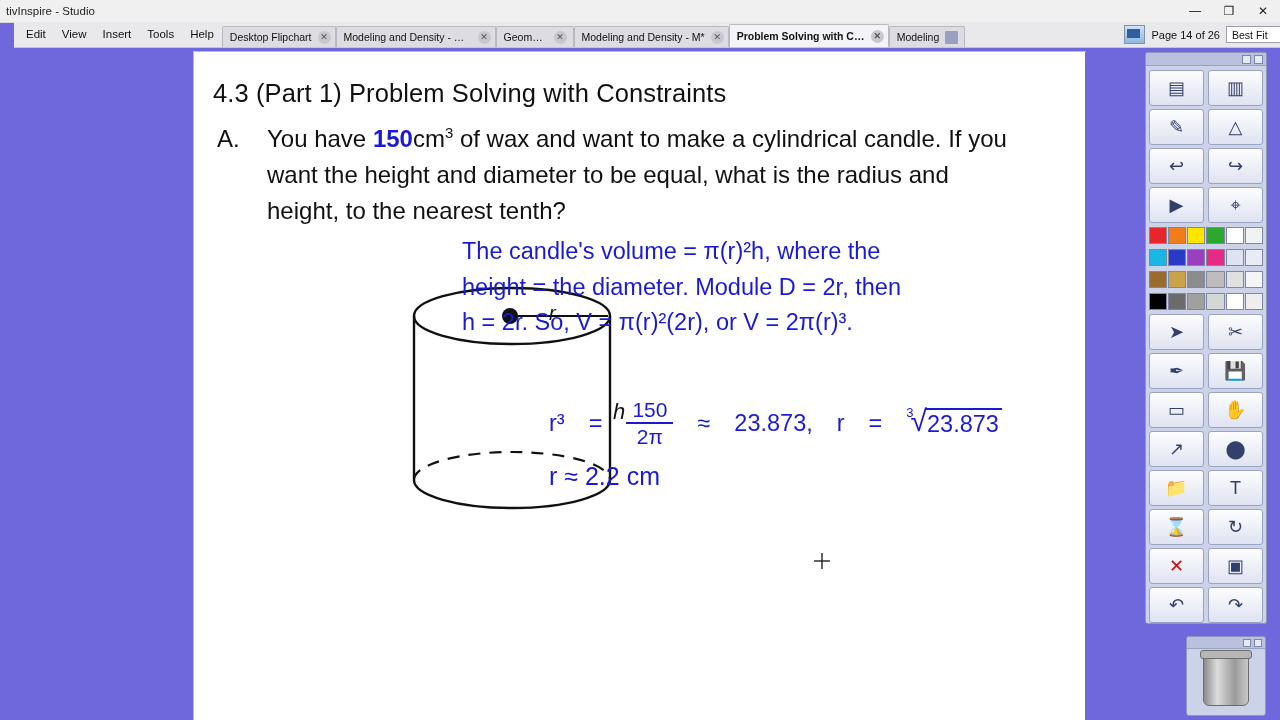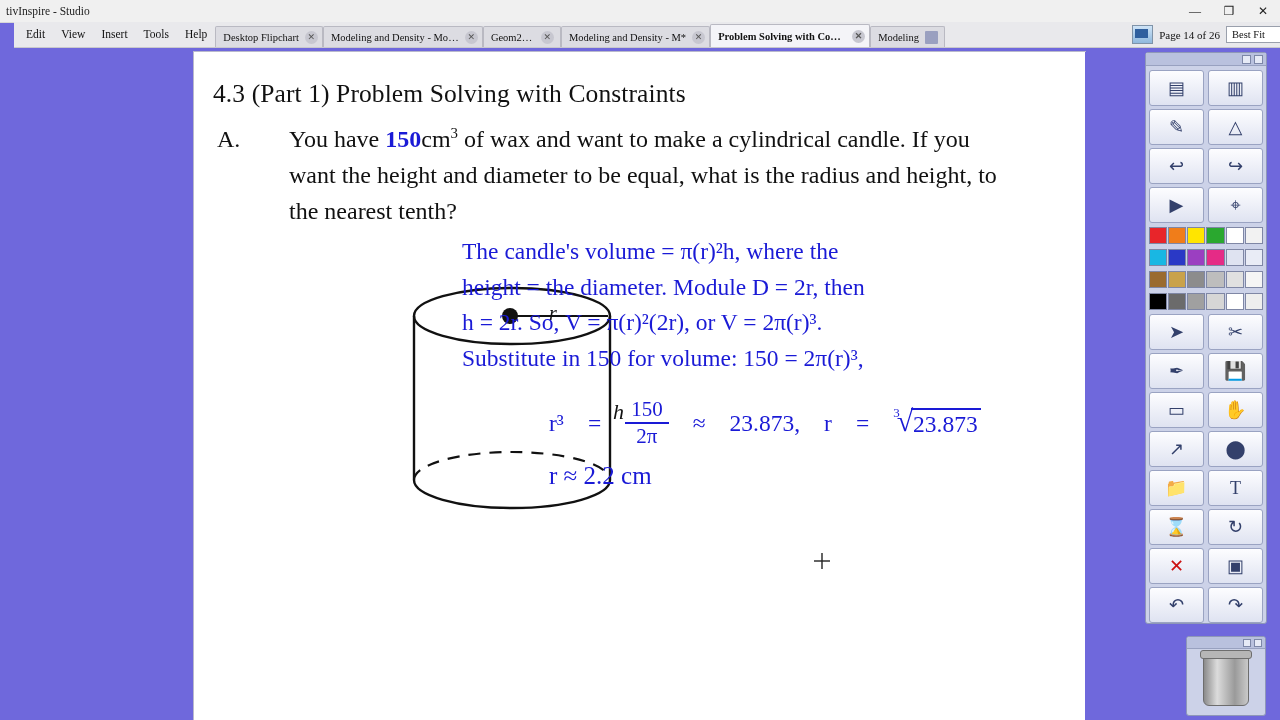--- a/index.html
+++ b/index.html
@@ -9,21 +9,20 @@
     height: 720px;
     overflow: hidden;
     font-family: "Liberation Sans", sans-serif;
     background: #6c63d8;
   }
   #app {
     position: relative;
     width: 1280px;
     height: 720px;
     background: #6f68dc;
-    font-family: Liberation Serif, serif;
   }
 
   
   .titlebar {
     position: absolute;
     top: 0; left: 0;
     width: 1280px;
     height: 22px;
     background: #f0f0f0;
     border-bottom: 1px solid #d8d8d8;
@@ -195,21 +194,21 @@
     color: #111;
     line-height: 36px;
   }
   .qlabel {
     position: absolute;
     left: 0;
     top: 0;
     font-size: 24px;
   }
   .qtext {
-    margin-left: 72px;
+    margin-left: 50px;
     display: block;
   }
   .blue { color: #1a1ad6; font-weight: bold; }
   sup { font-size: 0.62em; vertical-align: super; line-height: 0; }
 
   
   .figure {
     position: absolute;
     left: 218px;
     top: 232px;
@@ -493,21 +492,20 @@
         <line x1="98" y1="32" x2="196" y2="32" stroke="#111" stroke-width="2.2"></line>
       </svg>
     </div>
     <div class="fig-label-r">r</div>
     <div class="fig-label-h">h</div>
 
     <div class="solution">
       <div class="sol-line">The candle's volume = π(r)²h, where the</div>
       <div class="sol-line">height = the diameter. Module D = 2r, then</div>
       <div class="sol-line">h = 2r. So, V = π(r)²(2r), or V = 2π(r)³.</div>
-      <div class="sol-line">Substitute in 150 for volume:   150 = 2π(r)³,</div>
     </div>
 
     <div class="eqrow">
       <span>r³</span>
       <span>=</span>
       <span class="frac">
         <span class="num">150</span>
         <span class="bar"></span>
         <span class="den">2π</span>
       </span>

